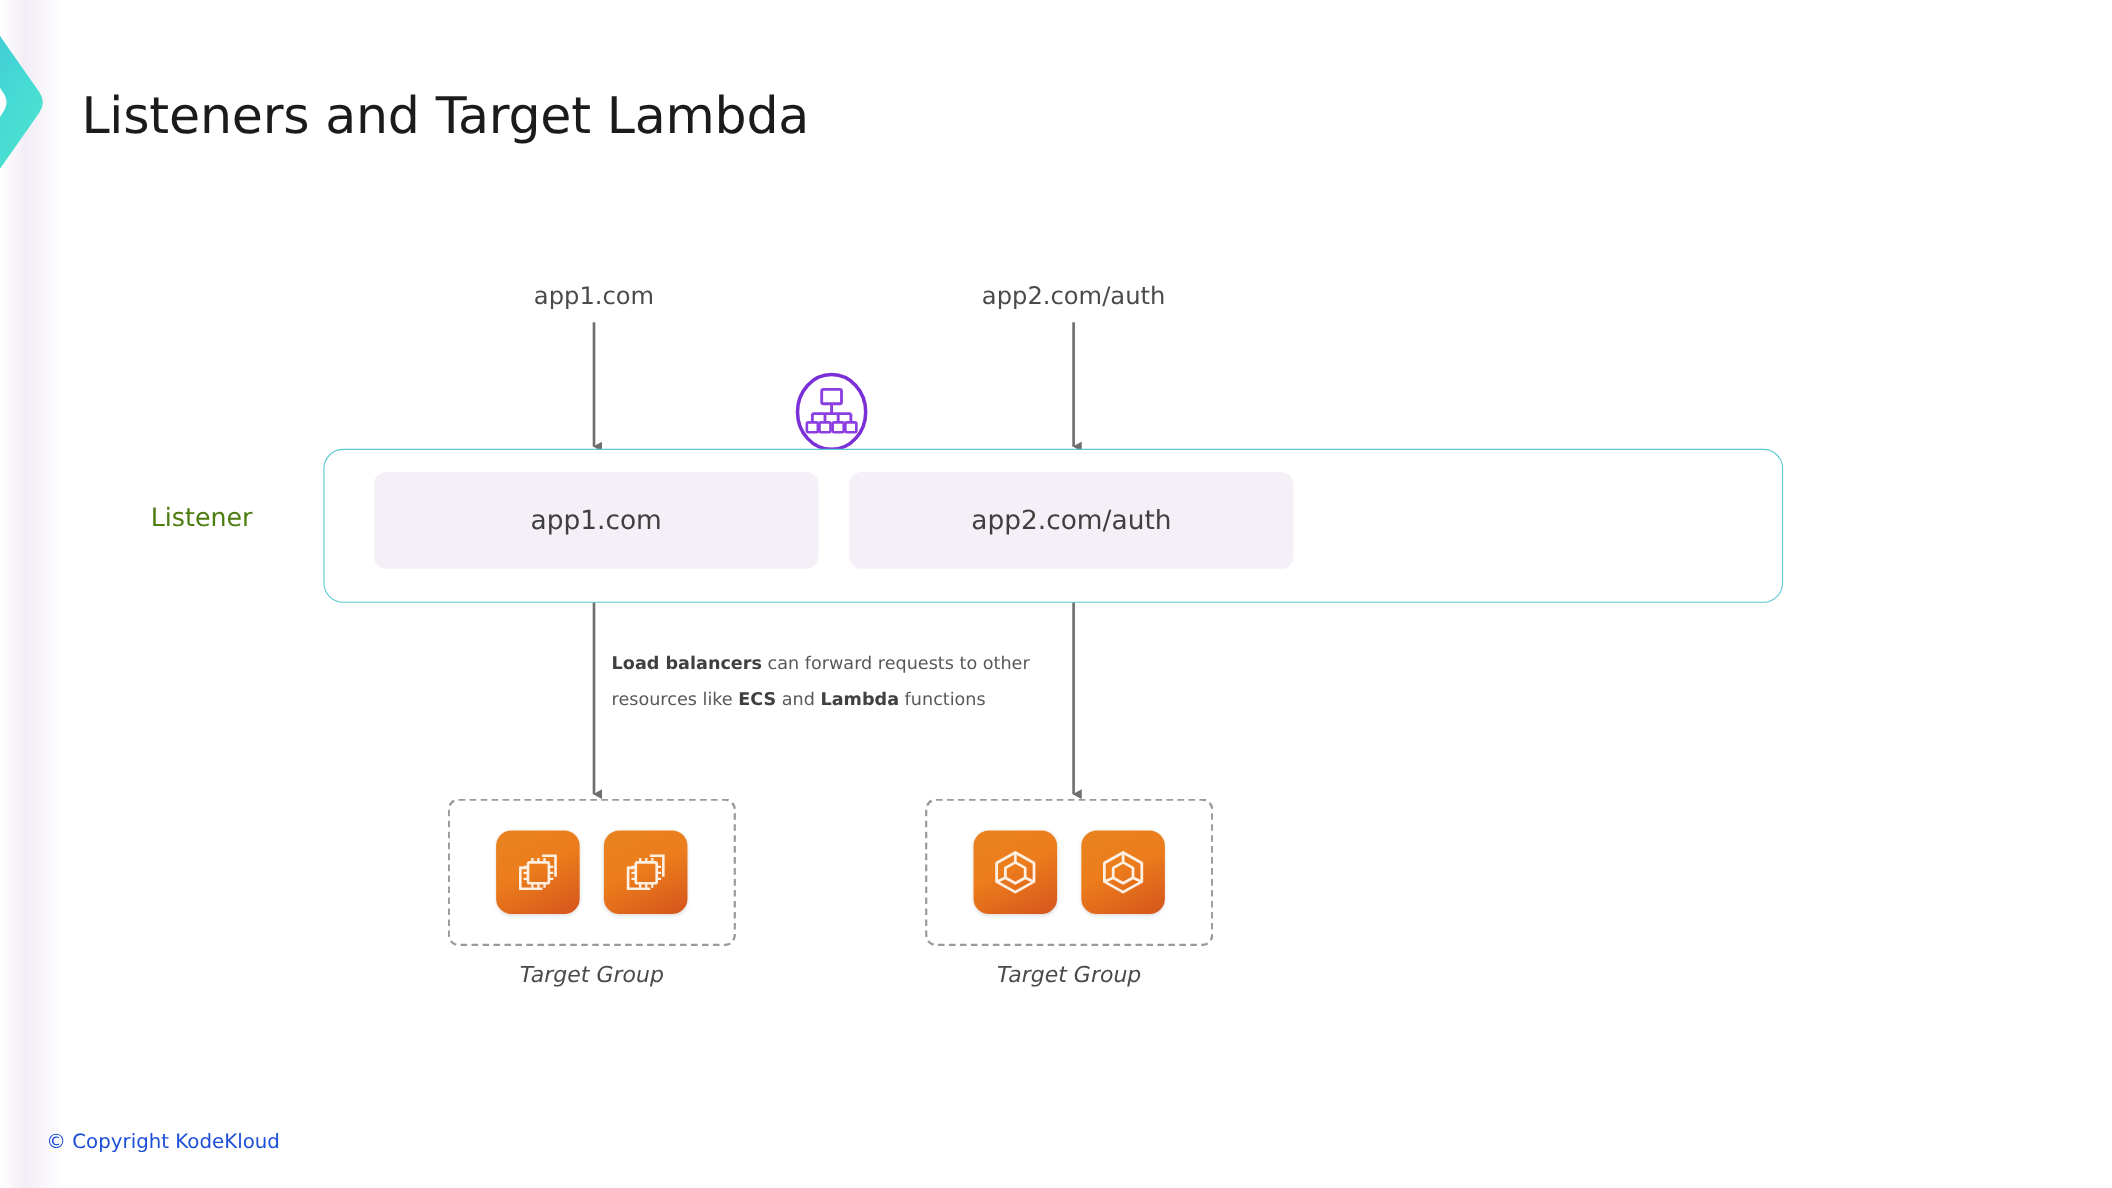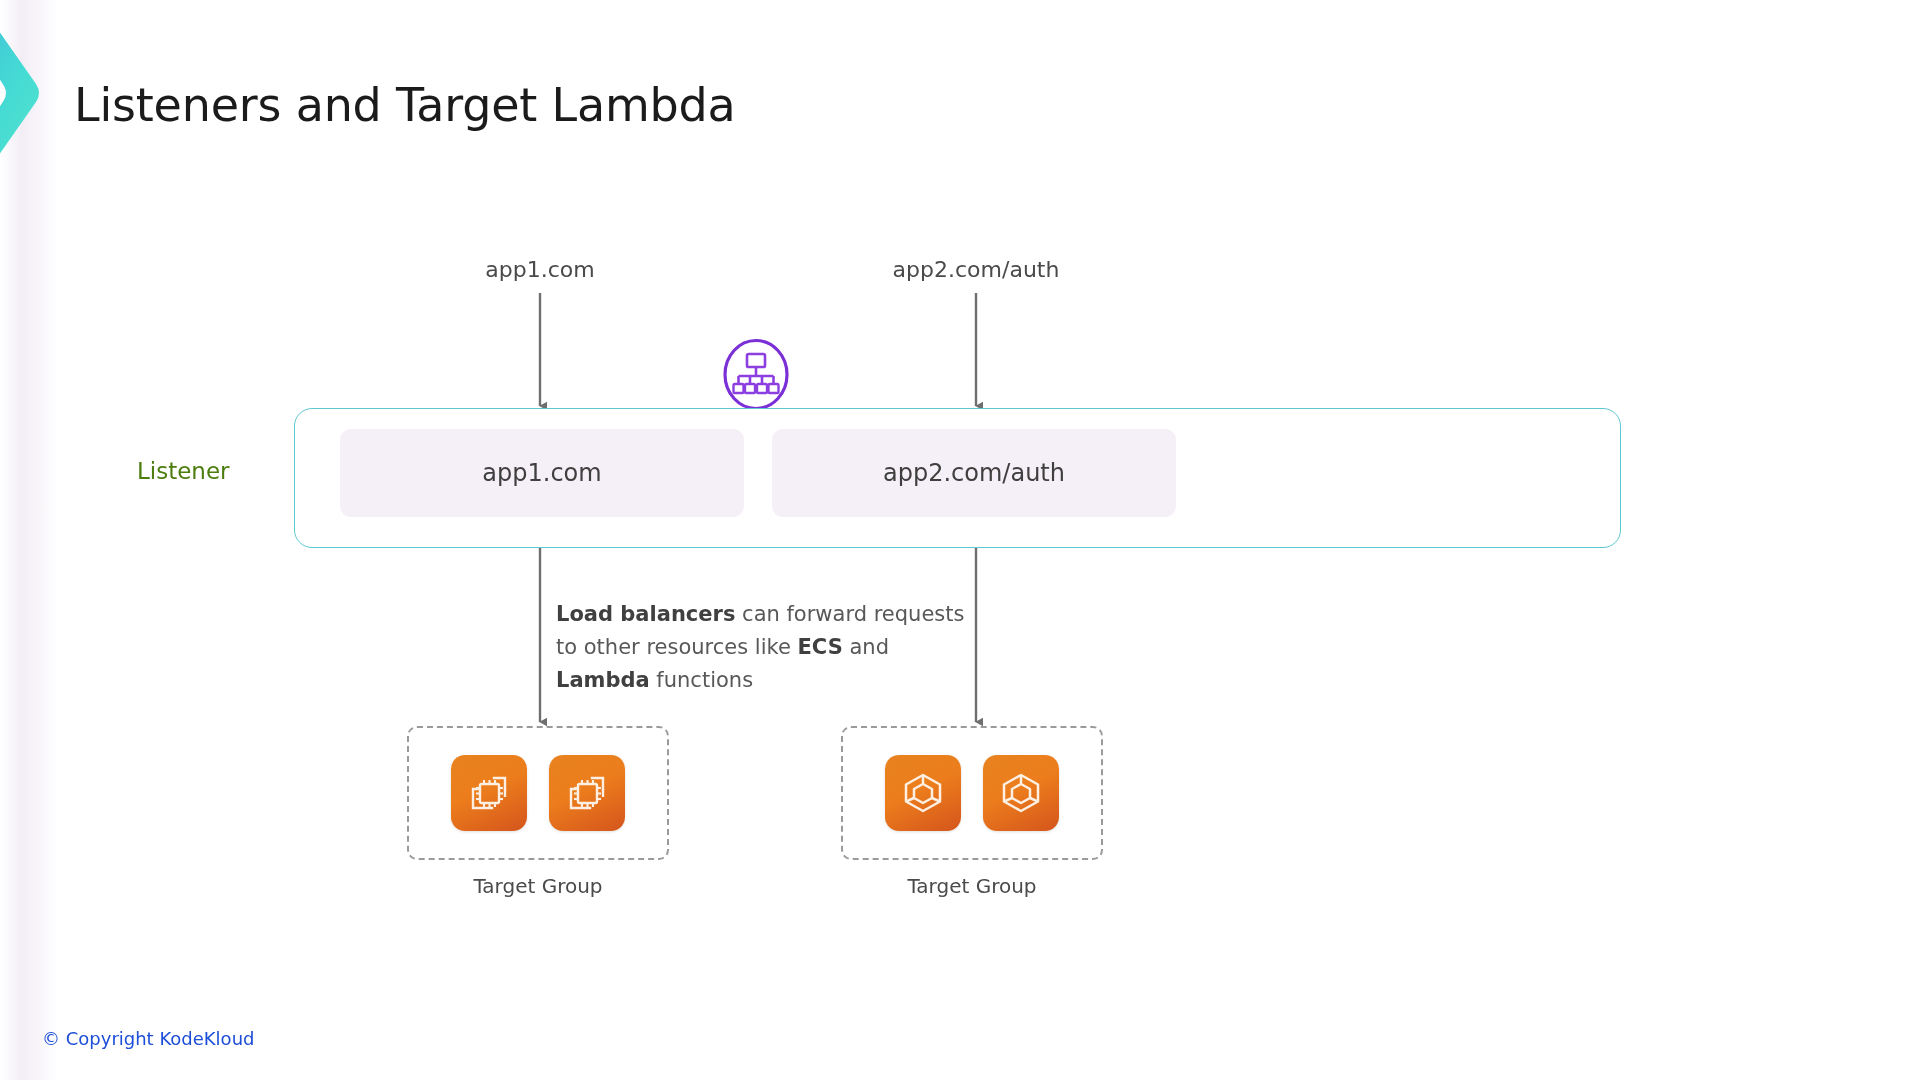--- a/index.html
+++ b/index.html
@@ -55,21 +55,21 @@
     background:#f5f0f7; border-radius:11px;
     display:flex; align-items:center; justify-content:center;
   }
   #listener-rule-0 { left:45px;  width:404px; }
   #listener-rule-1 { left:477px; width:404px; }
   .listener-rule-text { font-size:24px; color:#3f3f3f; white-space:nowrap; }
 
   
   #annotation {
     position:absolute; left:556px; top:586px; width:420px;
-    font-size:21px; line-height:33px; color:#585858;margin-top:12px;
+    font-size:16px; line-height:33px; color:#585858;
   }
   #annotation b { font-weight:700; color:#404040; }
 
   
   .target-group { position:absolute; top:726px; }
   #target-group-0 { left:407px; }
   #target-group-1 { left:841px; }
   .tg-box {
     width:262px; height:134px;
     border:2px dashed #9a9a9a; border-radius:10px;
@@ -77,21 +77,21 @@
     background:transparent;
   }
   .tg-icon {
     width:76px; height:76px; border-radius:14px;
     background:linear-gradient(155deg, #e8821f 0%, #ec7d1c 45%, #d4551c 100%);
     display:flex; align-items:center; justify-content:center;
     box-shadow:0 1px 3px rgba(0,0,0,.12);
   }
   .tg-caption {
     margin-top:14px; text-align:center;
-    font-size:20px; color:#4a4a4a; white-space:nowrap;
+    font-size:20px; color:#4a4a4a; white-space:nowrap;font-style:italic;
   }
 
   
   #footer-copyright {
     position:absolute; left:42px; top:1028px;
     font-size:18px; color:#1d4ed8; white-space:nowrap;
   }
 </style>
 </head>
 <body>

